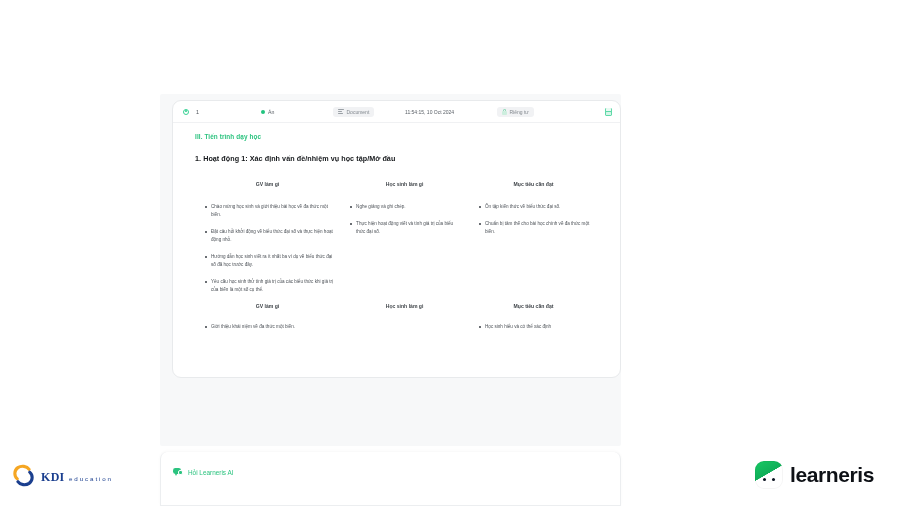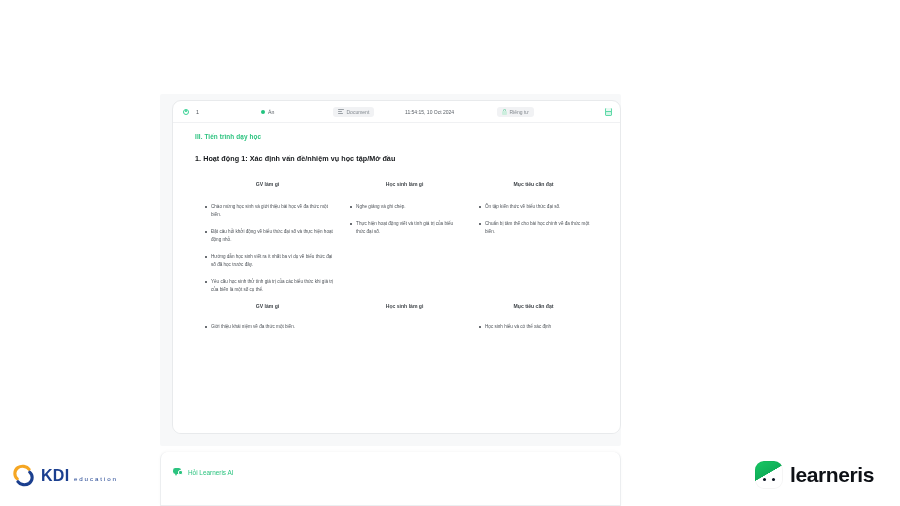--- a/index.html
+++ b/index.html
@@ -19,21 +19,21 @@
   .viewer {
     position: absolute;
     left: 160px; top: 94px;
     width: 461px; height: 352px;
     background: #f7f8f9;
     border-radius: 2px;
   }
   .doc-card {
     position: absolute;
     left: 12px; top: 6px;
-    width: 449px; height: 334px;
+    width: 449px; height: 278px;
     background: #ffffff;
     border: 1px solid #e8eaec;
     border-radius: 9px;
     overflow: hidden;
   }
 
   
   .toolbar {
     position: relative;
     height: 22px;
@@ -225,22 +225,23 @@
 
   
   .kdi {
     position: absolute;
     left: 10px; top: 462px;
     display: flex; align-items: center; gap: 4px;
   }
   .kdi-mark { position: relative; width: 27px; height: 27px; flex: 0 0 auto; }
   .kdi-text { line-height: 1; }
   .kdi-name {
-    font-size: 16px; font-weight: bold; color: #1b3f8f;
+    font-size: 12px; font-weight: bold; color: #1b3f8f;
     letter-spacing: 0.3px;
+    font-family: Liberation Serif, serif;
   }
   .kdi-sub {
     font-size: 6.2px; color: #1b3f8f; letter-spacing: 1.9px;
     margin-top: 1px; text-align: right;
   }
 
   
   .learneris {
     position: absolute;
     right: 26px; top: 461px;

